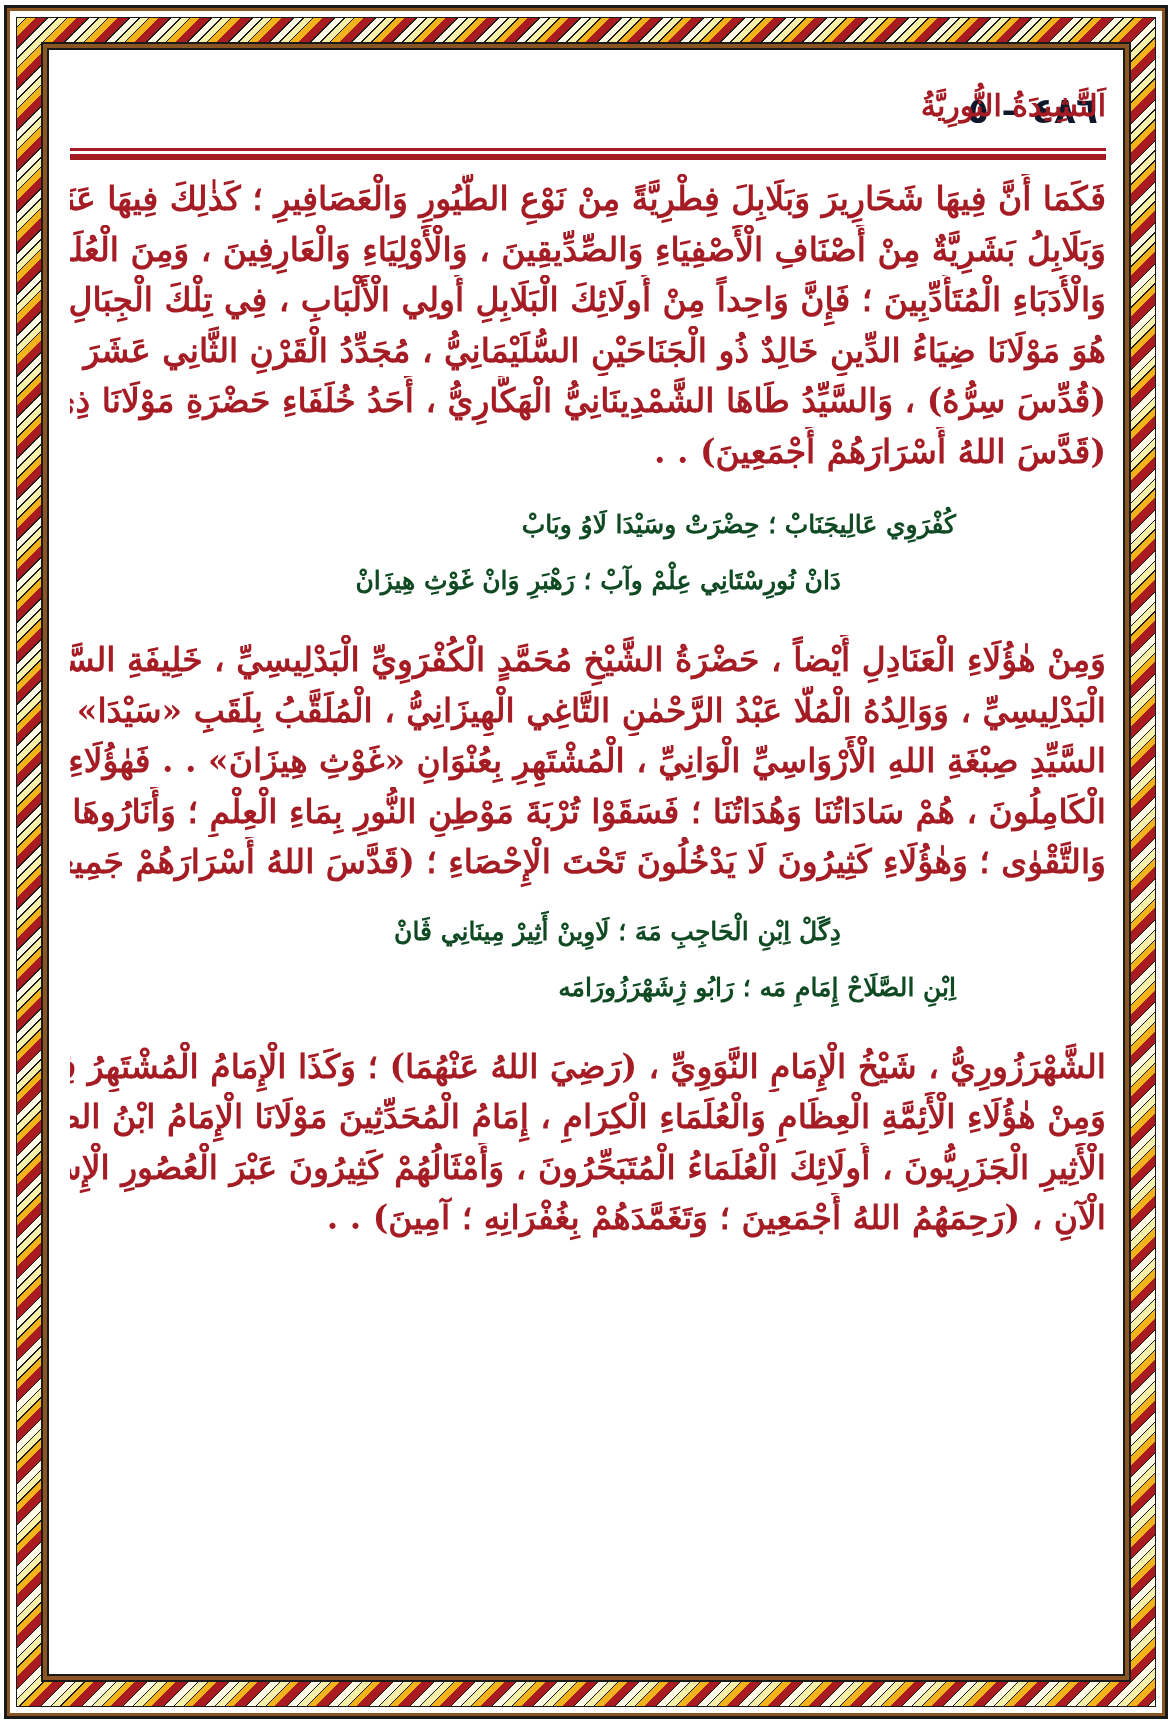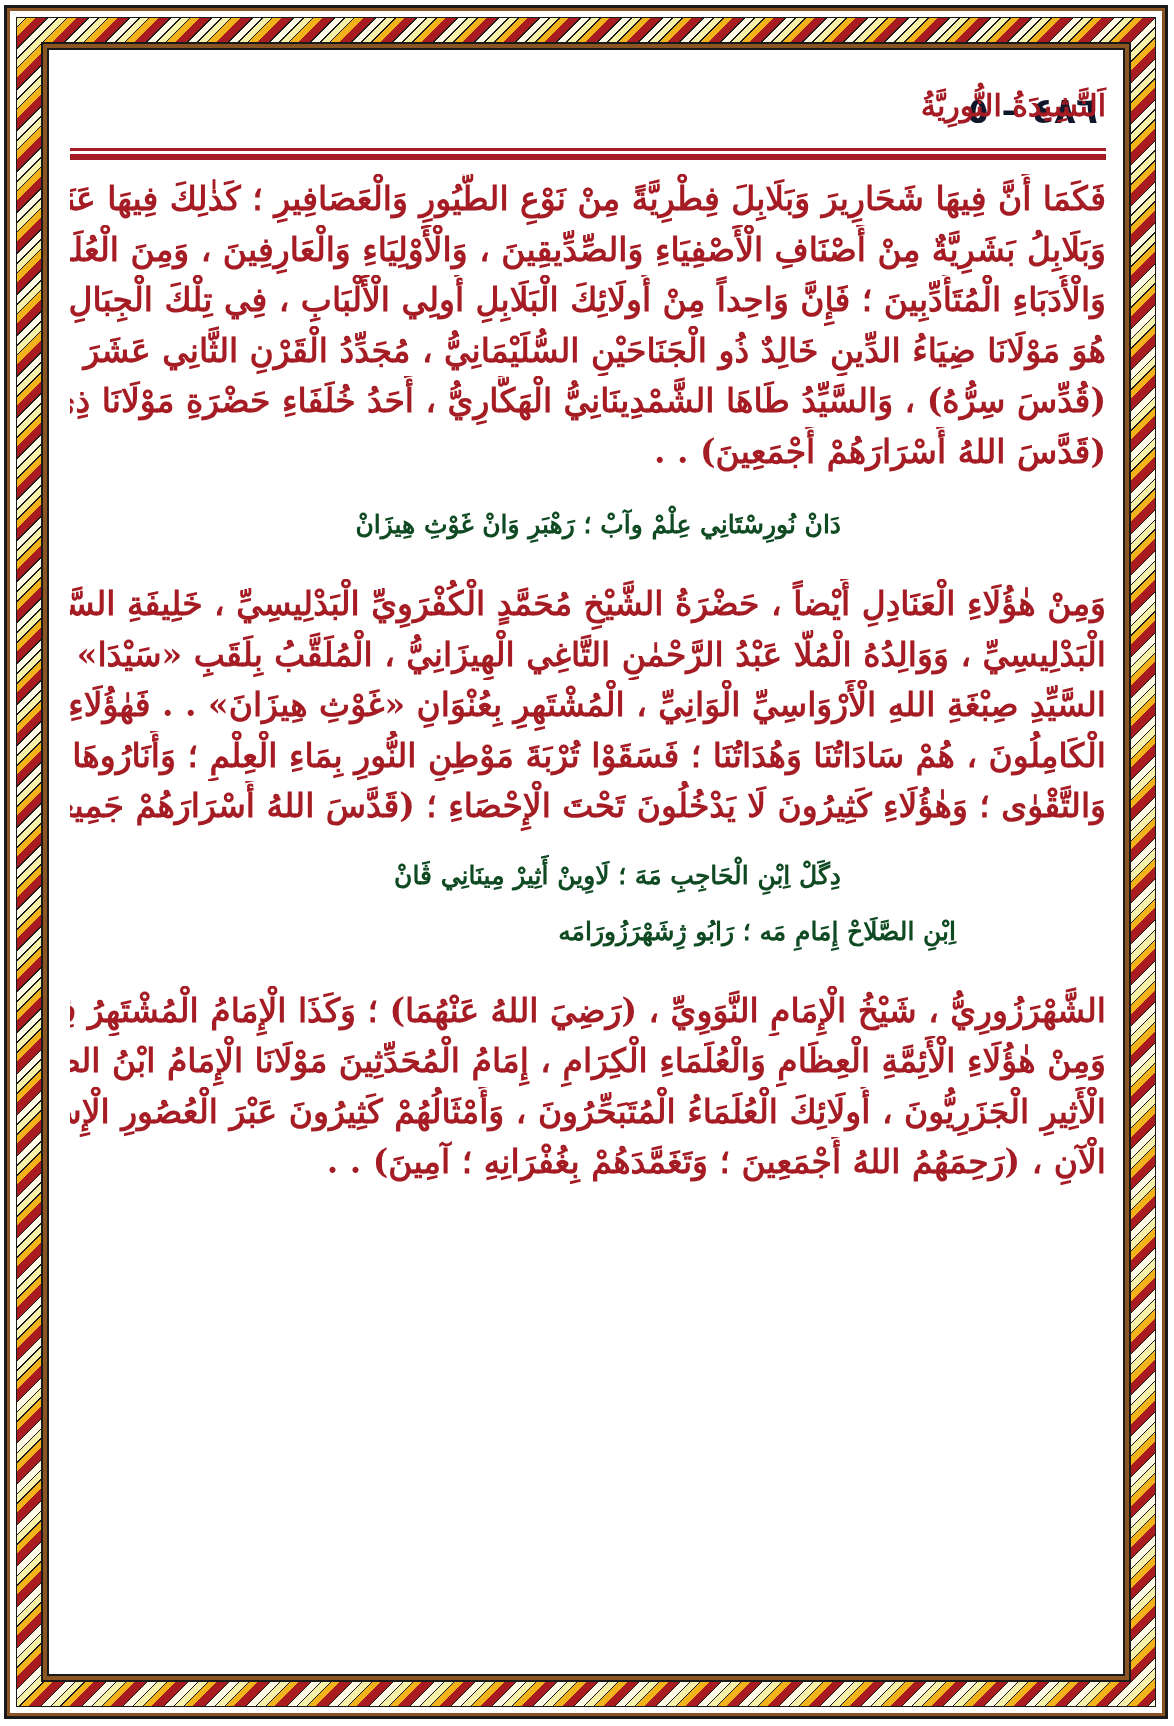--- a/index.html
+++ b/index.html
@@ -115,20 +115,21 @@
   <div class="para p1">
     <span class="line">فَكَمَا أَنَّ فِيهَا شَحَارِيرَ وَبَلَابِلَ فِطْرِيَّةً مِنْ نَوْعِ الطُّيُورِ وَالْعَصَافِيرِ ؛ كَذٰلِكَ فِيهَا عَنَادِلُ</span>
     <span class="line">وَبَلَابِلُ بَشَرِيَّةٌ مِنْ أَصْنَافِ الْأَصْفِيَاءِ وَالصِّدِّيقِينَ ، وَالْأَوْلِيَاءِ وَالْعَارِفِينَ ، وَمِنَ الْعُلَمَاءِ الْعَامِلِينَ ،</span>
     <span class="line">وَالْأُدَبَاءِ الْمُتَأَدِّبِينَ ؛ فَإِنَّ وَاحِداً مِنْ أُولَائِكَ الْبَلَابِلِ أُولِي الْأَلْبَابِ ، فِي تِلْكَ الْجِبَالِ وَالْوِدْيَانِ ،</span>
     <span class="line">هُوَ مَوْلَانَا ضِيَاءُ الدِّينِ خَالِدٌ ذُو الْجَنَاحَيْنِ السُّلَيْمَانِيُّ ، مُجَدِّدُ الْقَرْنِ الثَّانِي عَشَرَ الْهِجْرِيِّ ؛</span>
     <span class="line">(قُدِّسَ سِرُّهُ) ، وَالسَّيِّدُ طَاهَا الشَّمْدِينَانِيُّ الْهَكَّارِيُّ ، أَحَدُ خُلَفَاءِ حَضْرَةِ مَوْلَانَا ذِي الْجَنَاحَيْنِ ،</span>
     <span class="line last">(قَدَّسَ اللهُ أَسْرَارَهُمْ أَجْمَعِينَ) . .</span>
   </div>
 
   <div class="verse verse-1">
+    <span class="vline vline-a">كُفْرَوِي عَالِيجَنَابْ ؛ حِضْرَتْ وسَيْدَا لَاوُ وبَابْ</span>
     <span class="vline vline-b">دَانْ نُورِسْتَانِي عِلْمْ وآبْ ؛ رَهْبَرِ وَانْ غَوْثِ هِيزَانْ</span>
   </div>
 
   <div class="para p2">
     <span class="line">وَمِنْ هٰؤُلَاءِ الْعَنَادِلِ أَيْضاً ، حَضْرَةُ الشَّيْخِ مُحَمَّدٍ الْكُفْرَوِيِّ الْبَدْلِيسِيِّ ، خَلِيفَةِ السَّيِّدِ</span>
     <span class="line">الْبَدْلِيسِيِّ ، وَوَالِدُهُ الْمُلَّا عَبْدُ الرَّحْمٰنِ التَّاغِي الْهِيزَانِيُّ ، الْمُلَقَّبُ بِلَقَبِ «سَيْدَا» ، وَهُوَ خَلِيفَةُ</span>
     <span class="line">السَّيِّدِ صِبْغَةِ اللهِ الْأَرْوَاسِيِّ الْوَانِيِّ ، الْمُشْتَهِرِ بِعُنْوَانِ «غَوْثِ هِيزَانَ» . . فَهٰؤُلَاءِ الْمُرْشِدُونَ</span>
     <span class="line">الْكَامِلُونَ ، هُمْ سَادَاتُنَا وَهُدَاتُنَا ؛ فَسَقَوْا تُرْبَةَ مَوْطِنِ النُّورِ بِمَاءِ الْعِلْمِ ؛ وَأَنَارُوهَا بِضِيَاءِ الْوِلَايَةِ</span>
     <span class="line last">وَالتَّقْوٰى ؛ وَهٰؤُلَاءِ كَثِيرُونَ لَا يَدْخُلُونَ تَحْتَ الْإِحْصَاءِ ؛ (قَدَّسَ اللهُ أَسْرَارَهُمْ جَمِيعاً) . .</span>
   </div>

